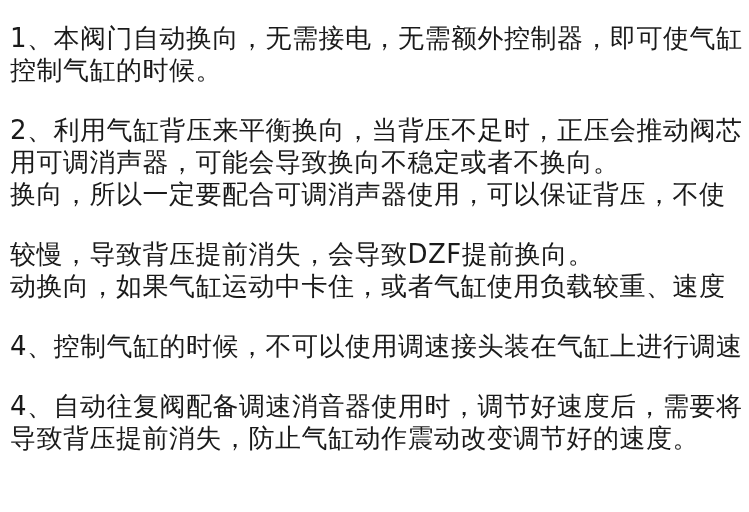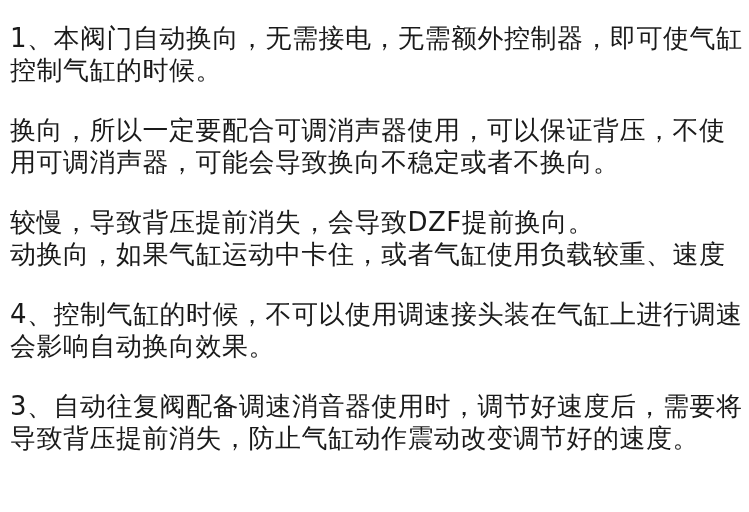--- a/index.html
+++ b/index.html
@@ -40,33 +40,33 @@
 
 <div class="page" style="background: rgb(255, 255, 255);">
   <div class="doc" style="color: rgb(26, 26, 26);">
 
     <p class="para">
       <span class="line">1、本阀门自动换向，无需接电，无需额外控制器，即可使气缸</span>
       <span class="line">控制气缸的时候。</span>
     </p>
 
     <p class="para">
+      <span class="line">2、利用气缸背压来平衡换向，当背压不足时，正压会推动阀芯</span>
+      <span class="line">用可调消声器，可能会导致换向不稳定或者不换向。</span>
       <span class="line">换向，所以一定要配合可调消声器使用，可以保证背压，不使</span>
-      <span class="line">用可调消声器，可能会导致换向不稳定或者不换向。</span>
     </p>
 
     <p class="para">
       <span class="line">较慢，导致背压提前消失，会导致DZF提前换向。</span>
       <span class="line">动换向，如果气缸运动中卡住，或者气缸使用负载较重、速度</span>
     </p>
 
     <p class="para">
       <span class="line">4、控制气缸的时候，不可以使用调速接头装在气缸上进行调速，</span>
-      <span class="line">会影响自动换向效果。</span>
     </p>
 
     <p class="para">
-      <span class="line">3、自动往复阀配备调速消音器使用时，调节好速度后，需要将</span>
+      <span class="line">4、自动往复阀配备调速消音器使用时，调节好速度后，需要将</span>
       <span class="line">导致背压提前消失，防止气缸动作震动改变调节好的速度。</span>
     </p>
 
   </div>
 </div>
 
 </body></html>

